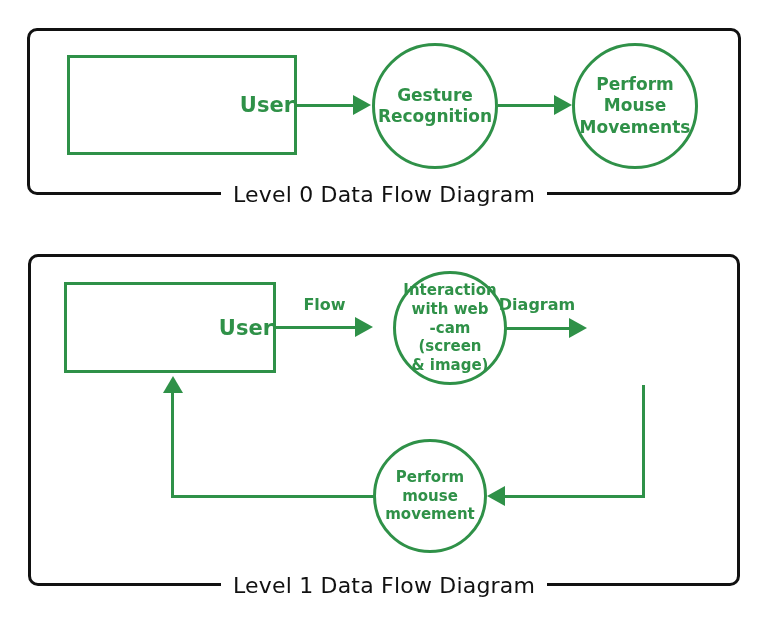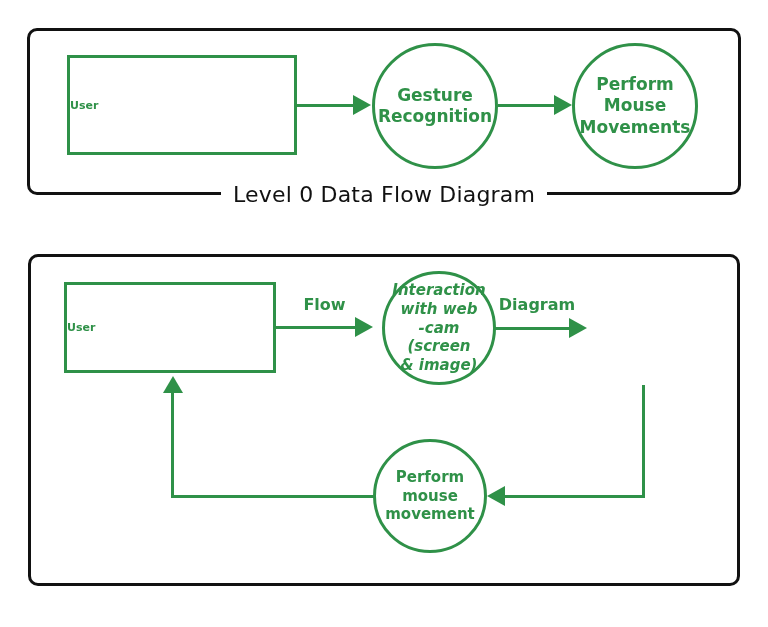--- a/index.html
+++ b/index.html
@@ -12,22 +12,22 @@
     border-radius: 10px; background: #ffffff; box-sizing: border-box;
   }
   .caption {
     position: absolute; text-align: center; font-weight: normal; font-size: 22px;
     color: var(--black, #111111); letter-spacing: 0.2px; z-index: 5;
   }
   .caption span { background: #ffffff; padding: 0 12px; }
   .entity {
     position: absolute; border: 3px solid var(--green, #2f9148);
     background: #ffffff; box-sizing: border-box; z-index: 2;
-    display: flex; align-items: center; justify-content: flex-start;
-    color: var(--green, #2f9148); font-weight: 600; font-size: 11px;
+    display: flex; align-items: center; justify-content: flex-end;
+    color: var(--green, #2f9148); font-weight: 600; font-size: 21px;
   }
   .process {
     position: absolute; border: 3px solid var(--green, #2f9148);
     border-radius: 50%; background: #ffffff; box-sizing: border-box; z-index: 2;
     display: flex; align-items: center; justify-content: center;
     color: var(--green, #2f9148); font-weight: 600; text-align: center;
   }
   .process .ptext { white-space: pre-line; display: block; }
   .process.lg { font-size: 17px; line-height: 1.24; }
   .process.sm { font-size: 15px; line-height: 1.26; }
@@ -78,21 +78,21 @@
   <div class="panel" style="left:28px; top:254px; width:712px; height:332px;"></div>
 
   <div class="entity" style="left:64px; top:282px; width:212px; height:91px;">
     <span>User</span>
   </div>
 
   <div class="flow-label" style="left:276px; top:295px; width:97px;">Flow</div>
   <div class="line hline" style="left:276px; top:326px; width:80px;"></div>
   <div class="tri tri-right" style="left:355px; top:317px;"></div>
 
-  <div class="process sm" style="left:382px; top:271px; width:114px; height:114px;font-style:italic;">
+  <div class="process sm" style="left:393px; top:271px; width:114px; height:114px;">
     <span class="ptext">Interaction
 with web
 -cam (screen
 &amp; image)</span>
   </div>
 
   <div class="flow-label" style="left:487px; top:295px; width:100px;">Diagram</div>
   <div class="line hline" style="left:487px; top:327px; width:83px;"></div>
   <div class="tri tri-right" style="left:569px; top:318px;"></div>
 
@@ -104,14 +104,17 @@
   <div class="process sm" style="left:373px; top:439px; width:114px; height:114px;">
     <span class="ptext">Perform
 mouse
 movement</span>
   </div>
 
   <div class="line hline" style="left:171px; top:495px; width:203px;"></div>
   <div class="line vline" style="left:171px; top:392px; height:106px;"></div>
   <div class="tri tri-up" style="left:163px; top:376px;"></div>
 
+  <div class="caption" style="left:28px; top:573px; width:712px;">
+    <span>Level 1 Data Flow Diagram</span>
+  </div>
 
 </div>
 
 </body></html>

